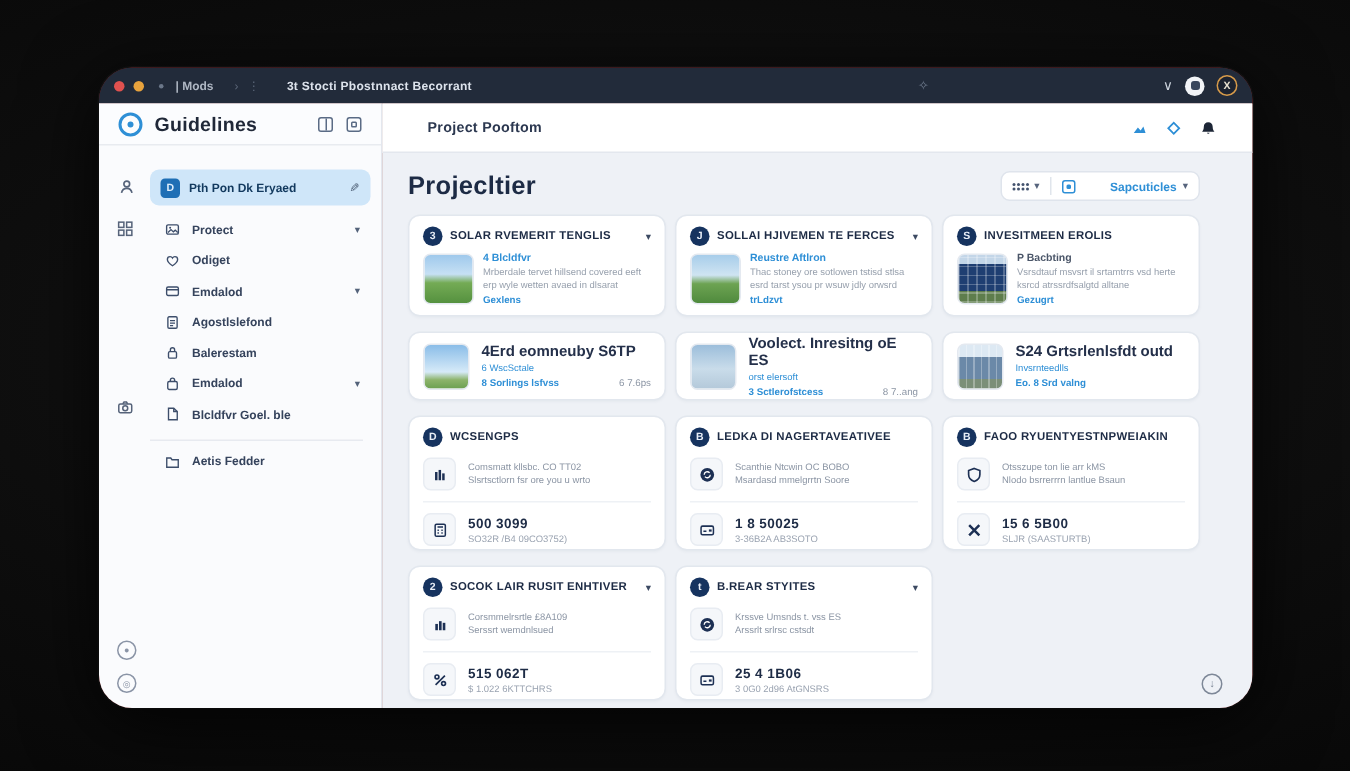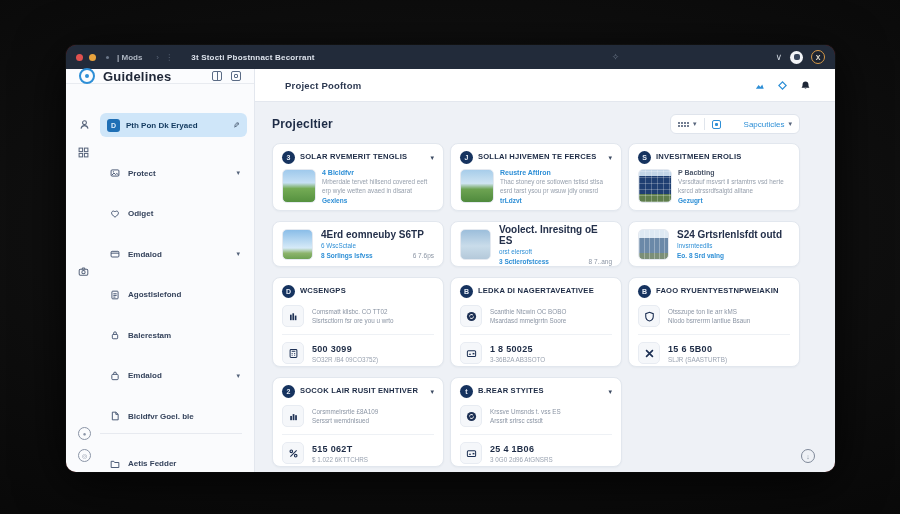--- a/index.html
+++ b/index.html
@@ -4,81 +4,81 @@
 <style>
   * { margin:0; padding:0; box-sizing:border-box; }
   html,body { width:900px; height:514px; overflow:hidden; }
   body {
     font-family:"Liberation Sans", sans-serif;
     background: radial-gradient(ellipse 120% 90% at 50% 45%, #161616 0%, #0c0c0c 55%, #040404 100%);
     position:relative;
   }
   .window {
     position:absolute; left:66px; top:45px; width:769px; height:427px;
-    border-radius:10px; background:#7f1d1d; overflow:hidden;
+    border-radius:22px; background:#7f1d1d; overflow:hidden;
     box-shadow: 0 10px 50px rgba(0,0,0,.85), 0 0 0 1px rgba(255,255,255,.04);
   }
   
   .titlebar { height:24px; background:#222b3a; display:flex; align-items:center; padding:0 10px; gap:6px; }
   .tl-dot { width:7px; height:7px; border-radius:50%; }
   .tl-red { background:#e0514f; }
   .tl-orange { background:#e8a33d; }
   .tb-minidot { width:3px; height:3px; border-radius:50%; background:#6b7789; margin-left:4px; }
   .tb-menu { color:#aeb6c2; font-size:8px; font-weight:600; margin-left:2px; }
   .tb-sep { color:#5b6678; font-size:8px; margin-left:8px; letter-spacing:2px; }
   .tb-tab { color:#dde3ec; font-size:8px; font-weight:700; margin-left:10px; letter-spacing:.2px; }
   .tb-mid-icon { margin-left:auto; margin-right:150px; color:#6b7789; font-size:9px; }
   .tb-right { display:flex; align-items:center; gap:8px; }
   .tb-chev { color:#cfd6df; font-size:9px; }
   .avatar-light { width:13px; height:13px; border-radius:50%; background:#f2f4f7; display:flex; align-items:center; justify-content:center; }
   .avatar-light::after { content:""; width:6px; height:6px; border-radius:2px; background:#39465c; }
   .avatar-orange { width:14px; height:14px; border-radius:50%; background:#1c2330; border:1.5px solid #d79b4a; display:flex; align-items:center; justify-content:center; color:#e8e2d2; font-size:7px; font-weight:700; }
   
   .app { display:flex; height:403px; }
   .sidebar { width:189px; background:#fafbfd; border-right:1px solid #e3e7ee; position:relative; }
-  .sb-header { height:15px; border-bottom:1px solid #e8ebf0; display:flex; align-items:center; padding:0 13px; gap:8px; background:#fbfcfe; }
+  .sb-header { height:28px; border-bottom:1px solid #e8ebf0; display:flex; align-items:center; padding:0 13px; gap:8px; background:#fbfcfe; }
   .compass { width:16px; height:16px; border-radius:50%; border:2px solid #2e8fd6; position:relative; flex:0 0 auto; }
   .compass::after { content:""; position:absolute; left:4px; top:4px; width:4px; height:4px; border-radius:50%; background:#2e8fd6; }
   .sb-title { font-size:13px; font-weight:700; color:#202838; letter-spacing:.2px; flex:1; }
   .sb-h-icons { display:flex; gap:9px; color:#5a6b85; }
   .sq-icon { width:10px; height:10px; border:1.2px solid #5a6b85; border-radius:2px; position:relative; }
   .sq-icon.inner::after { content:""; position:absolute; left:2px; top:2px; right:2px; bottom:2px; border:1px solid #5a6b85; border-radius:1px; }
   .sq-icon.split::after { content:""; position:absolute; left:3.5px; top:0; bottom:0; width:1.2px; background:#5a6b85; }
   .sb-rail-icon { position:absolute; color:#56637a; }
   .sb-active {
     position:absolute; left:34px; top:44px; width:147px; height:24px;
     background:#cfe6f9; border-radius:6px; display:flex; align-items:center; gap:6px; padding:0 7px;
   }
   .sb-active .blue-sq { width:13px; height:13px; border-radius:3px; background:#1f6fb5; color:#dfeefc; font-size:7px; font-weight:700; display:flex; align-items:center; justify-content:center; }
   .sb-active .lbl { font-size:8px; font-weight:700; color:#12395e; flex:1; }
   .pencil { color:#45566d; font-size:8px; transform:scaleX(-1); }
   .sb-list { position:absolute; left:0; right:0; top:74px; }
-  .sb-item { display:flex; align-items:center; height:20.5px; padding:0 14px 0 44px; gap:8px;margin-top:20px; }
+  .sb-item { display:flex; align-items:center; height:20.5px; padding:0 14px 0 44px; gap:8px; }
   .sb-item .lbl { font-size:8px; font-weight:600; color:#35435c; flex:1; }
   .sb-item .chev { color:#53627a; font-size:7px; }
   .sb-divider { height:1px; background:#e7eaf0; margin:6px 12px 4px 34px; }
   .mini-ic { width:11px; height:11px; flex:0 0 auto; color:#3d4e6b; }
   .sb-bottom-ic { position:absolute; left:12px; width:13px; height:13px; border-radius:50%; border:1.3px solid #8a94a6; display:flex; align-items:center; justify-content:center; color:#8a94a6; font-size:6px; }
   
   .main { flex:1; display:flex; flex-direction:column; background:#eef1f6; position:relative; }
   .topbar { height:33px; background:#fff; border-bottom:1px solid #e3e7ee; display:flex; align-items:center; padding:0 24px 0 30px; }
   .topbar-title { font-size:9.5px; font-weight:700; color:#2c3850; letter-spacing:.2px; flex:1; }
   .topbar-icons { display:flex; align-items:center; gap:12px; }
   .content { flex:1; padding:12px 0 0 17px; position:relative; }
   .page-head { display:flex; align-items:center; width:528px; margin-bottom:9px; }
-  .page-title { font-size:12px; font-weight:700; color:#1d2b45; letter-spacing:.2px; flex:1; }
+  .page-title { font-size:17px; font-weight:700; color:#1d2b45; letter-spacing:.2px; flex:1; }
   .toolbar { display:flex; align-items:center; background:#fff; border:1px solid #dfe4ec; border-radius:6px; height:20px; padding:0 7px; gap:7px; }
   .tb-btn { display:flex; align-items:center; gap:4px; font-size:8px; color:#3c4a62; cursor:default; }
   .tb-btn .chev { font-size:7px; color:#57647c; }
   .tb-div { width:1px; height:12px; background:#e0e5ec; }
   .dots-ic { display:grid; grid-template-columns:repeat(4,2px); gap:1px; }
   .dots-ic i { width:2px; height:2px; border-radius:50%; background:#44536e; }
   .boxed-ic { width:9px; height:9px; border:1.2px solid #2e8fd6; border-radius:2px; position:relative; }
   .boxed-ic::after { content:""; position:absolute; inset:2px; background:#2e8fd6; border-radius:1px; }
-  .blue-txt { color:#2e8fd6; font-weight:400;padding-left:19px; }
+  .blue-txt { color:#2e8fd6; font-weight:700;padding-left:19px; }
   
   .grid { display:grid; grid-template-columns:repeat(3,172px); grid-template-rows:68px 46px 90px 90px; gap:10px 6px; }
   .card { background:#fff; border:1px solid #e2e7ee; border-radius:8px; box-shadow:0 1px 2px rgba(25,40,70,.04); padding:7px 9px; overflow:hidden; }
   .c-head { display:flex; align-items:center; gap:5px; }
   .badge { width:13px; height:13px; border-radius:50%; background:#16335f; color:#e8eef7; font-size:7px; font-weight:700; display:flex; align-items:center; justify-content:center; flex:0 0 auto; }
   .c-title { font-size:7.6px; font-weight:800; color:#1d2b45; letter-spacing:.2px; flex:1; line-height:1.1; }
   .c-chev { color:#3c4a62; font-size:7px; }
   .c-body { display:flex; gap:6px; margin-top:5px; }
   .thumb { width:34px; height:34px; border-radius:5px; flex:0 0 auto; border:1px solid #e4e9f0; }
   .thumb.sm { width:31px; height:31px; }

